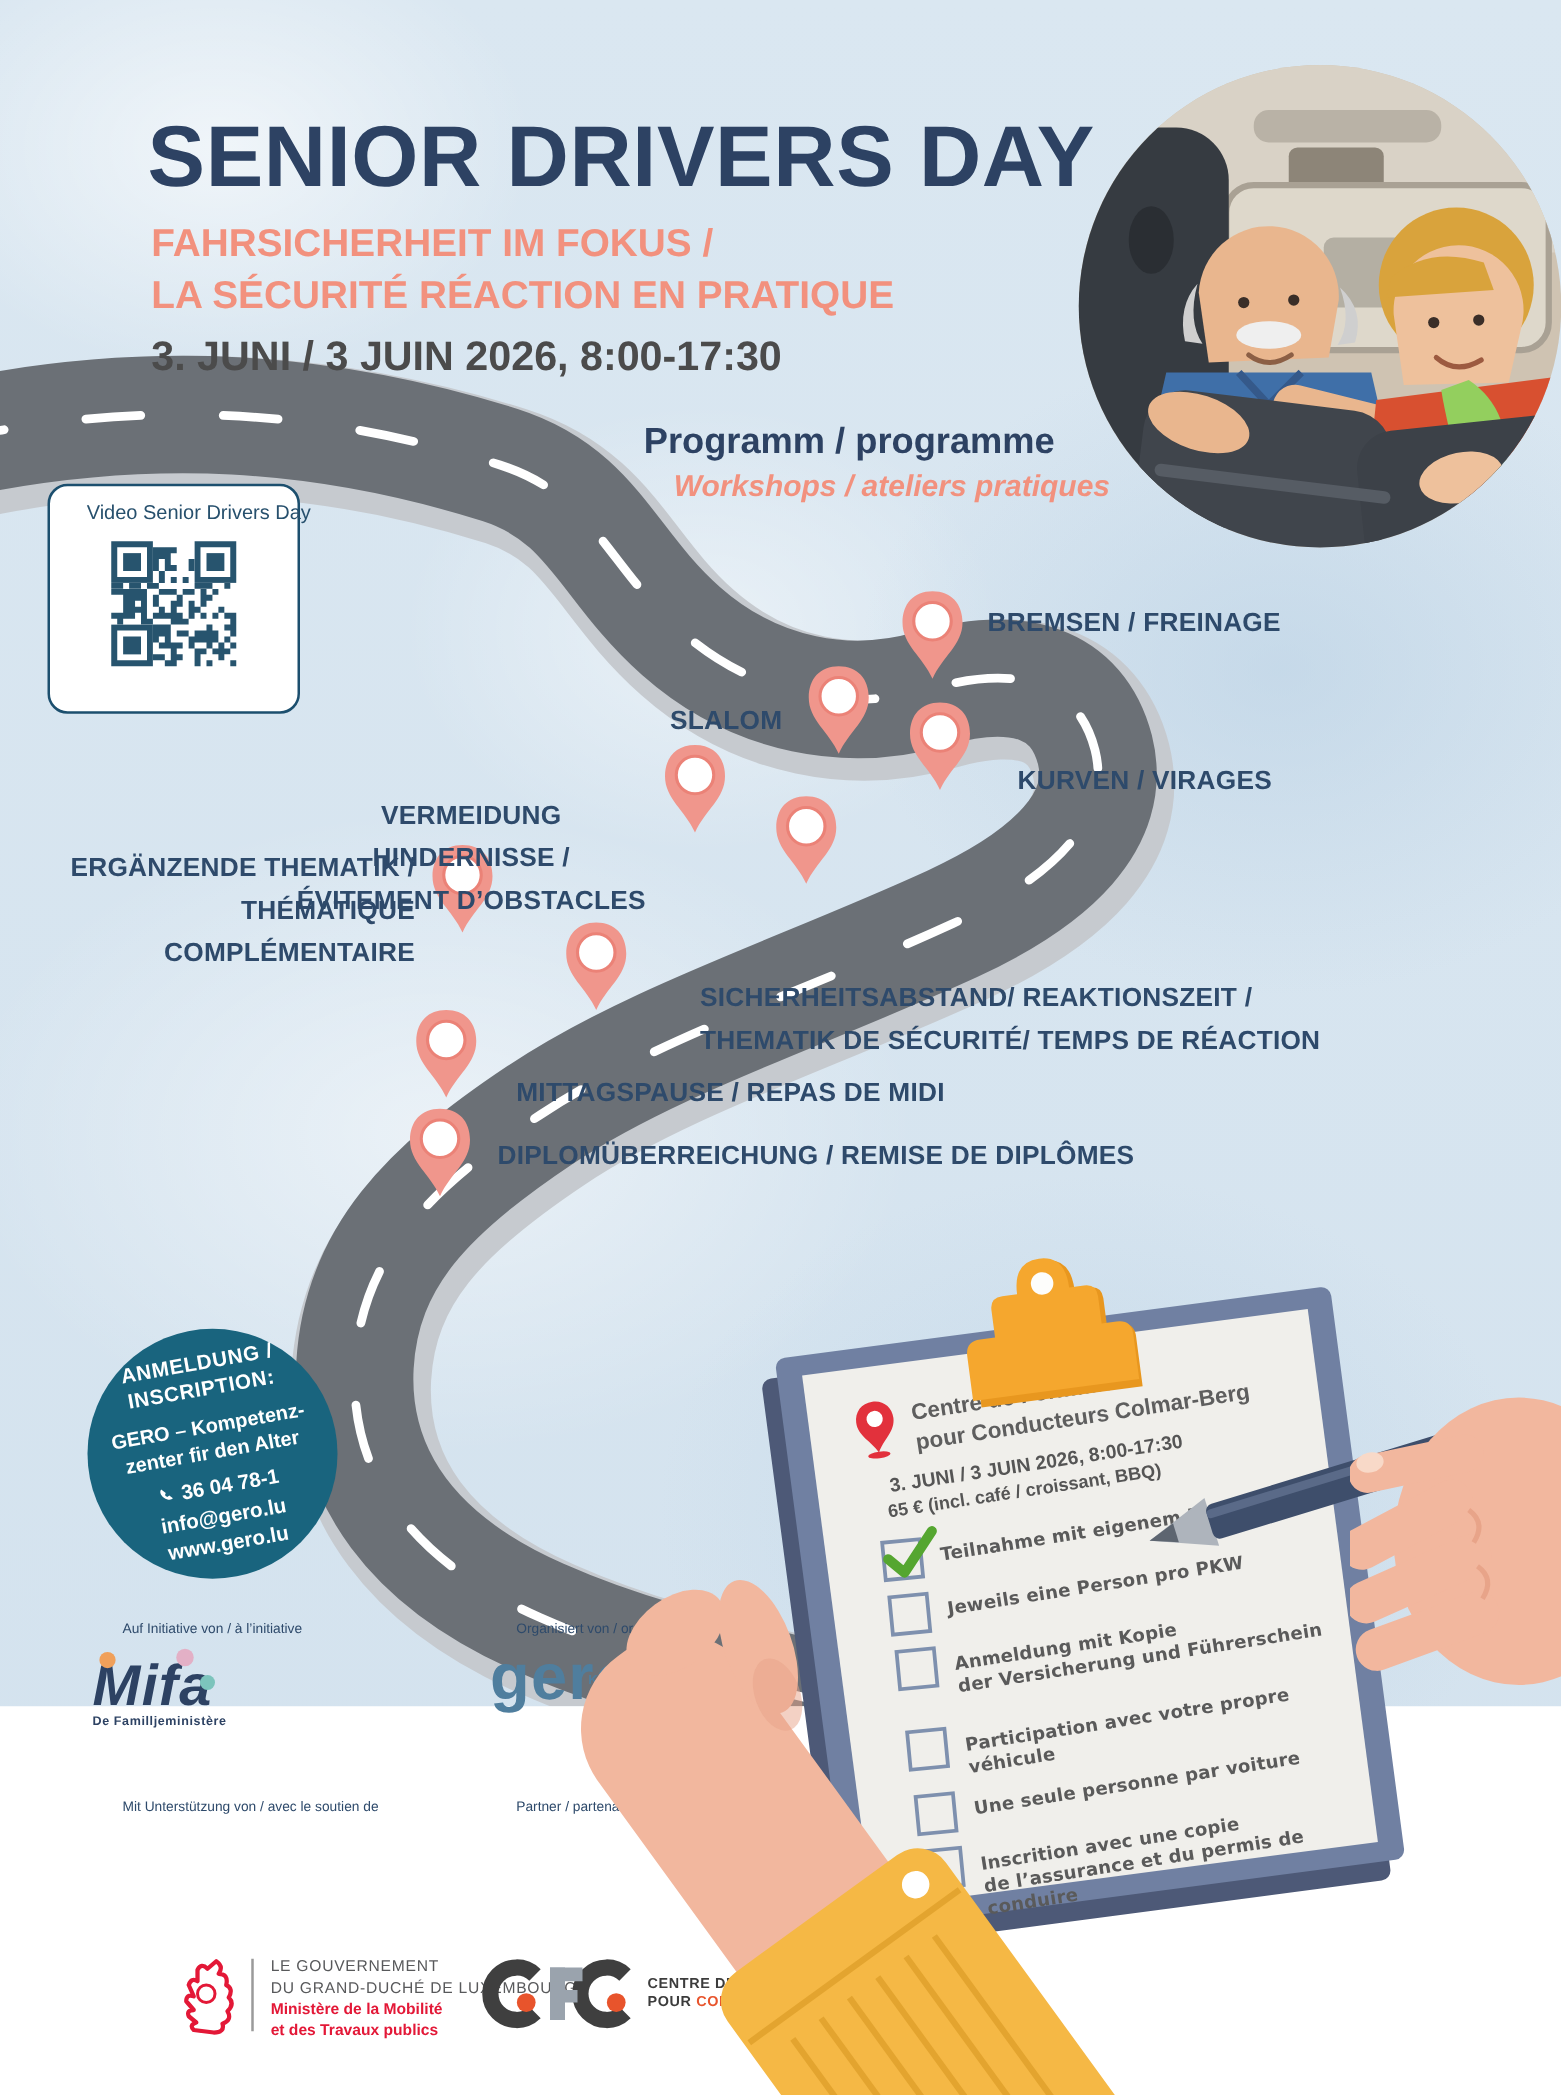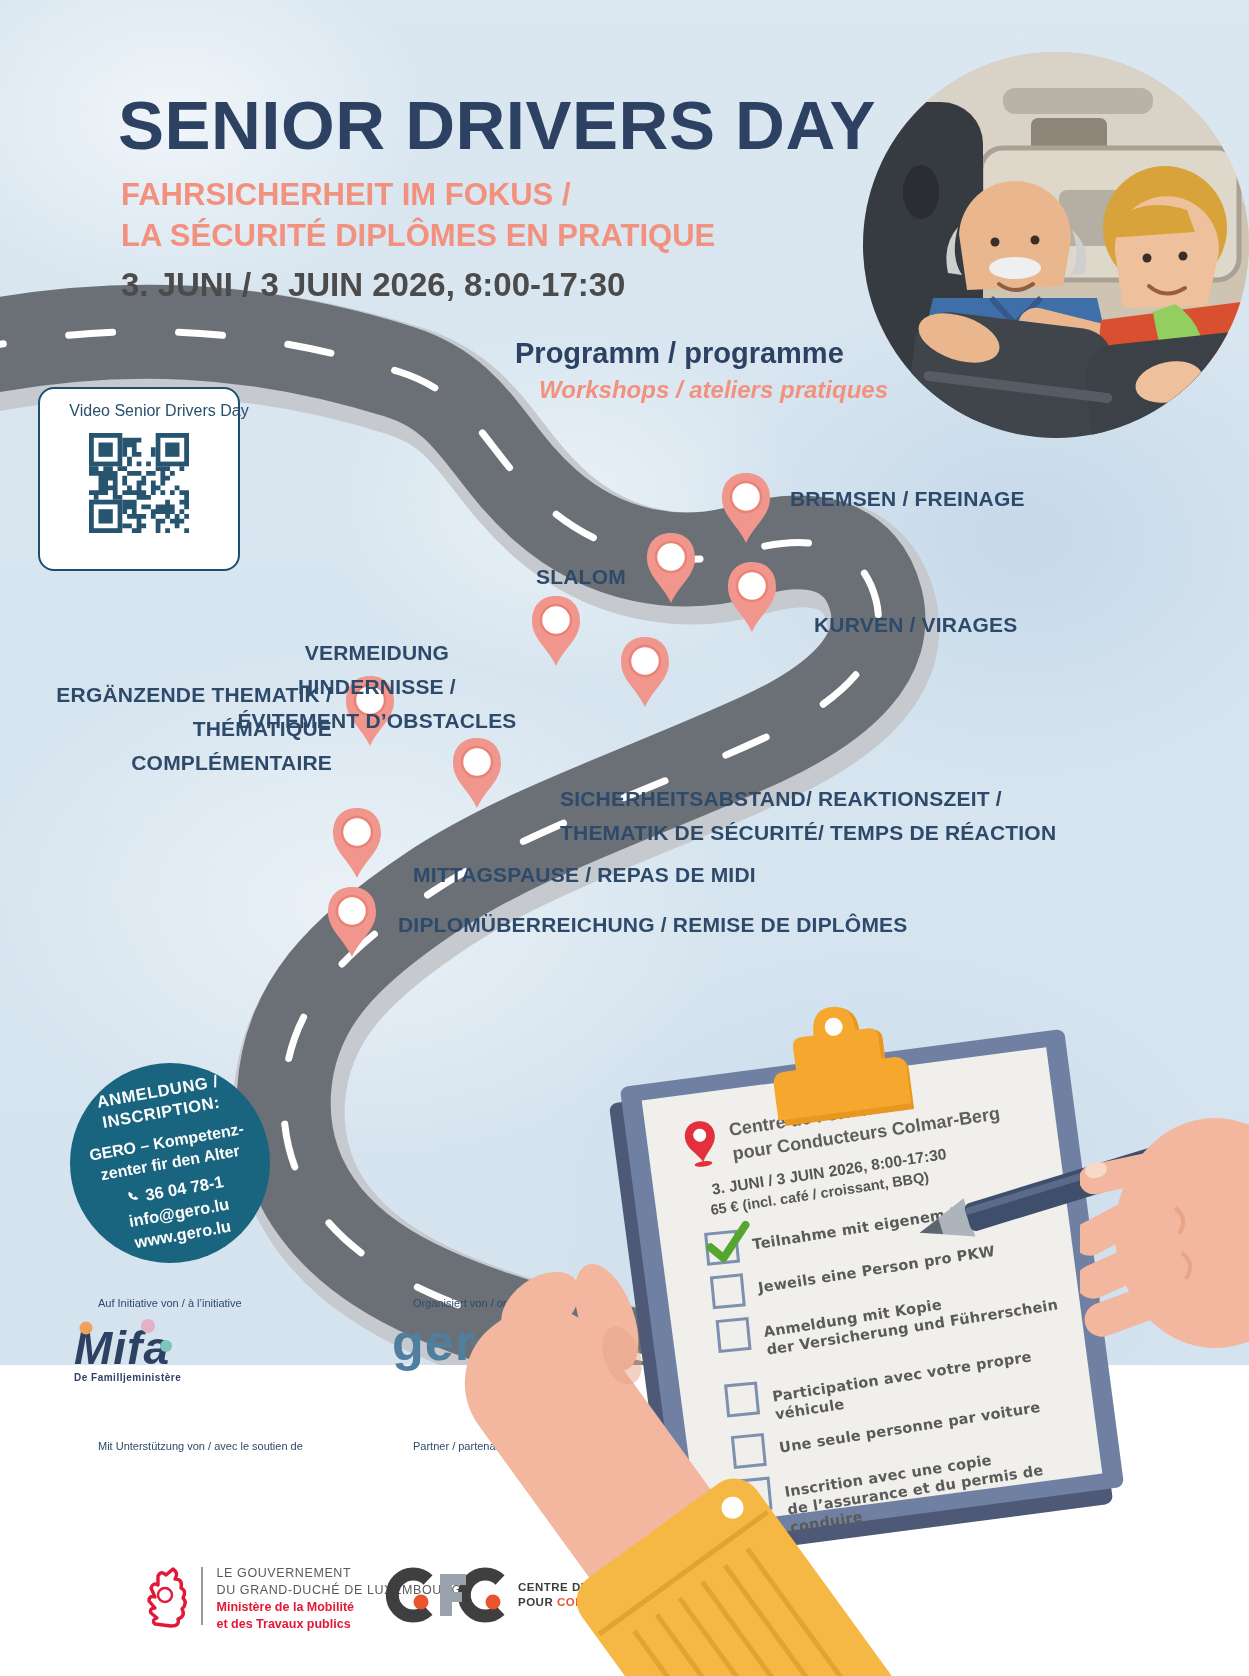--- a/index.html
+++ b/index.html
@@ -154,21 +154,21 @@
       <rect x="226" y="286" width="180" height="130" rx="30" fill="#3c4148" transform="rotate(-6 316 351)"></rect>
       <ellipse cx="96" cy="286" rx="42" ry="22" fill="#e9b68e" transform="rotate(18 96 286)"></ellipse>
       <ellipse cx="306" cy="330" rx="34" ry="20" fill="#eec19c" transform="rotate(-12 306 330)"></ellipse>
       <rect x="60" y="330" width="190" height="10" rx="5" fill="#565c64" transform="rotate(7 155 335)"></rect>
     </g>
   </svg>
 
   <div class="abs title">SENIOR DRIVERS DAY</div>
   <div class="abs subtitle">
     <div>FAHRSICHERHEIT IM FOKUS /</div>
-    <div>LA SÉCURITÉ DIPLÔMES EN PRATIQUE</div>
+    <div>LA SÉCURITÉ RÉACTION EN PRATIQUE</div>
   </div>
   <div class="abs dateline">3. JUNI / 3 JUIN 2026, 8:00-17:30</div>
 
   <div class="abs prog-head">Programm / programme</div>
   <div class="abs prog-sub">Workshops / ateliers pratiques</div>
 
   <div class="abs qr-box">
     <div class="qr-label">Video Senior Drivers Day</div>
     <svg class="qr-svg" width="100" height="100" viewBox="0 0 100 100">
       <g fill="#27546e">

